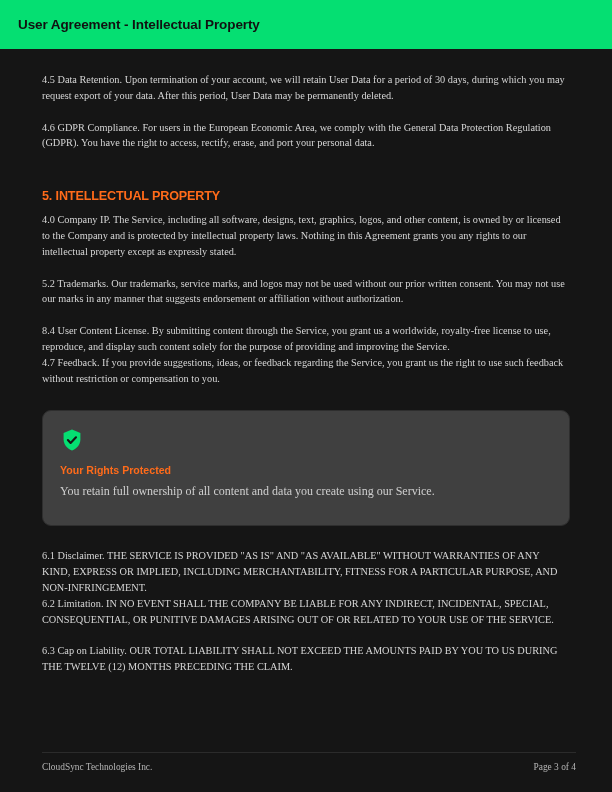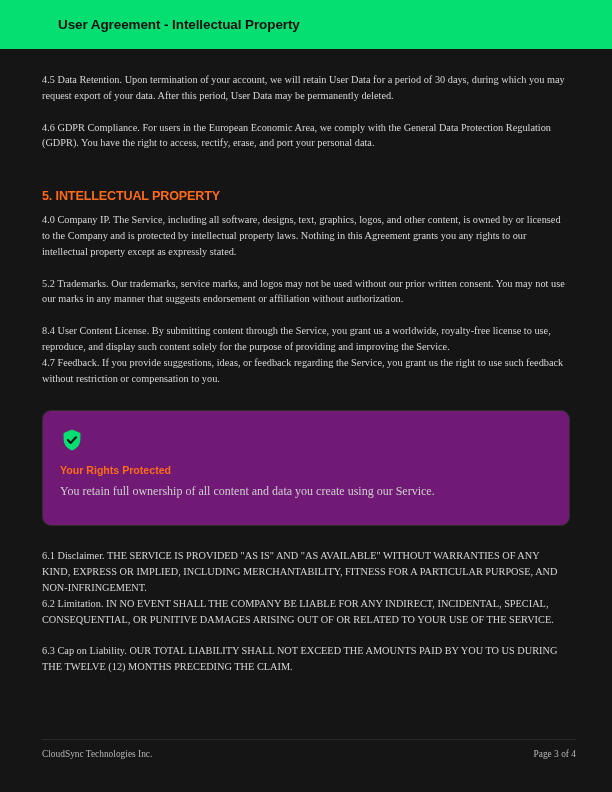--- a/index.html
+++ b/index.html
@@ -25,21 +25,21 @@
     display: flex;
     flex-direction: column;
   }
 
   
   .header {
     height: 49px;
     background: #05df72;
     display: flex;
     align-items: center;
-    padding: 0 58px;
+    padding: 0 18px;
     flex: 0 0 auto;
   }
   .header-title {
     font-family: "Liberation Sans", sans-serif;
     font-size: 13.5px;
     font-weight: bold;
     color: #111111;
     letter-spacing: -0.1px;
   }
 
@@ -76,21 +76,21 @@
 
   
   .cards {
     display: flex;
     gap: 25px;
     margin-top: 24px;
     margin-bottom: 22px;
   }
   .card {
     flex: 1 1 0;
-    background: #701a75;
+    background: #404040;
     border: 1px solid #2e2e2e;
     border-radius: 9px;
     padding: 17px 17px 21px 17px;
     min-height: 116px;
   }
   .card-icon {
     width: 24px;
     height: 24px;
     display: block;
     margin-bottom: 12px;
@@ -106,21 +106,21 @@
     font-size: 12px;
     line-height: 14.4px;
     color: #cfcfcf;
   }
 
   
   .footer {
     position: absolute;
     left: 42px;
     right: 36px;
-    bottom: 33px;
+    bottom: 20px;
     border-top: 1px solid #2b2b2b;
     padding-top: 9px;
     display: flex;
     justify-content: space-between;
     align-items: baseline;
     font-size: 9.4px;
     color: #b6b6b6;
   }
 </style>
 </head>

